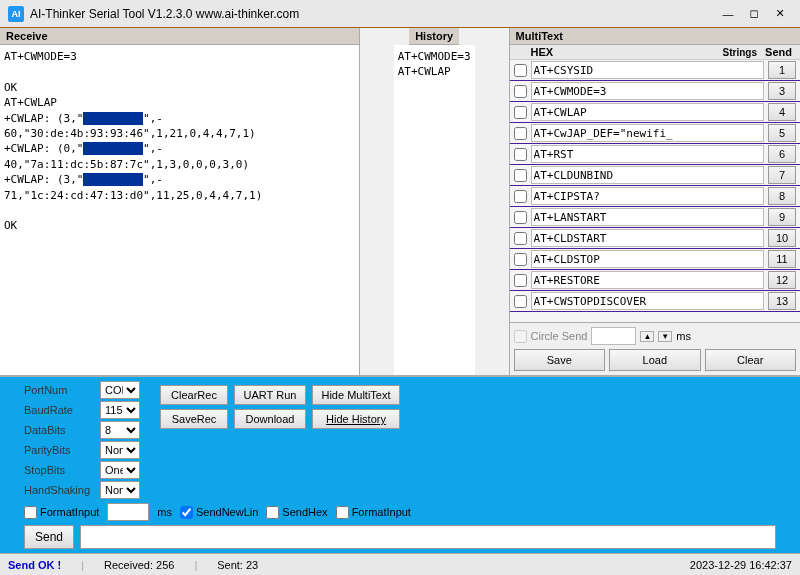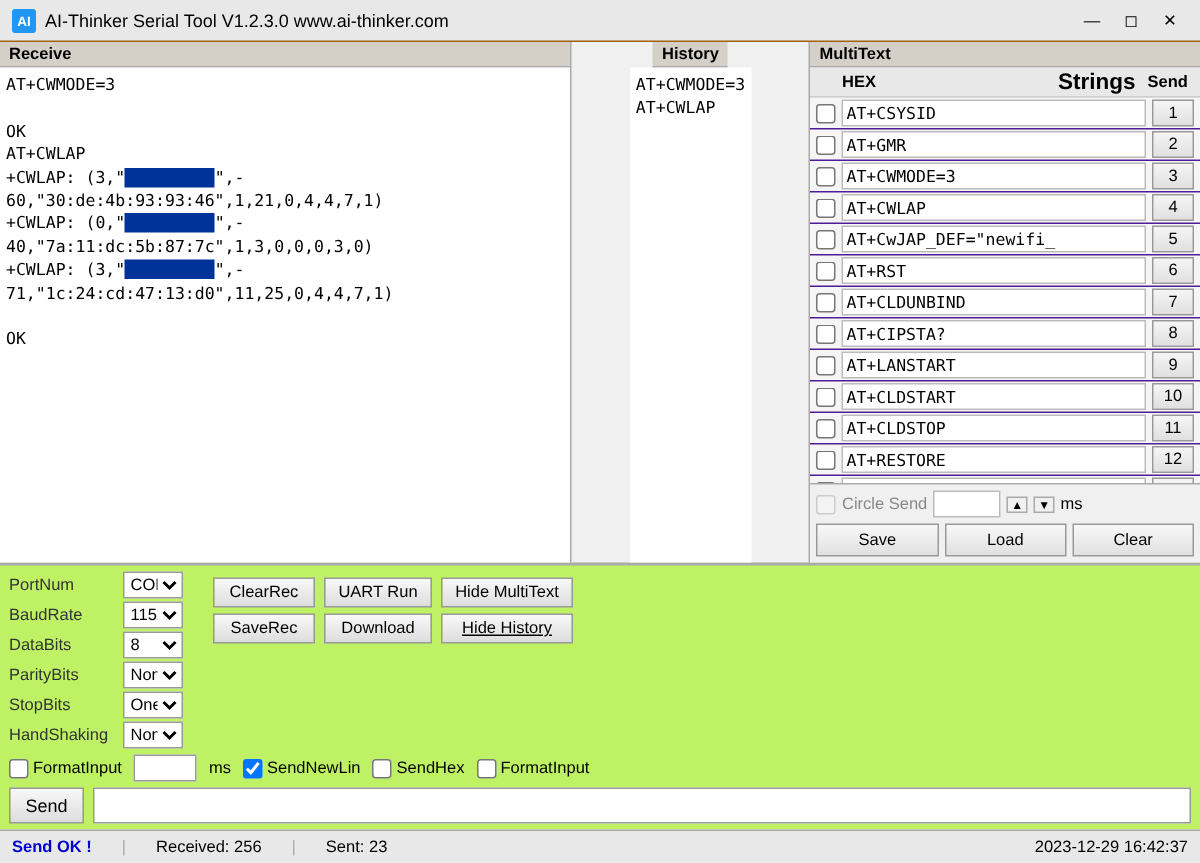--- a/index.html
+++ b/index.html
@@ -123,21 +123,21 @@
       border-bottom: 1px solid #aaa;
       padding: 2px 6px;
       font-weight: bold;
       font-size: 11px;
       display: flex;
       align-items: center;
       gap: 8px;
     }
     .multitext-header span:first-child { flex: 1; }
     .mt-col-hex { width: 140px; text-align: left; font-weight: bold; font-size: 11px; }
-    .mt-col-strings { flex: 1; font-weight: bold; font-size: 15px; }
+    .mt-col-strings { flex: 1; font-weight: bold; font-size: 10px; margin-left: 48px; }
     .mt-col-send { width: 35px; text-align: center; font-weight: bold; font-size: 11px; }
 
     .multitext-rows {
       flex: 1;
       overflow-y: auto;
       background: #f5f5f5;
     }
     .mt-row {
       display: flex;
       align-items: center;
@@ -195,23 +195,23 @@
       flex: 1;
       height: 22px;
       border: 1px solid #999;
       background: linear-gradient(to bottom, #f8f8f8, #e0e0e0);
       cursor: pointer;
       font-size: 11px;
     }
 
     
     .bottom-controls {
-      background: #bef264;
+      background: #0ea5e9;
       border-top: 1px solid #aaa;
-      padding: 4px 6px;
+      padding: 4px 24px;
     }
 
     .controls-row1 {
       display: flex;
       align-items: flex-start;
       gap: 6px;
       margin-bottom: 4px;
     }
 
     .left-params {
@@ -399,25 +399,20 @@
         <div class="mt-col-send">Send</div>
       </div>
       <div class="multitext-rows" id="mt-rows">
           <div class="mt-row">
             <input type="checkbox" style="">
             <input type="text" class="mt-input" value="AT+CSYSID" style="">
             <button class="mt-send-btn">1</button>
           </div>
           <div class="mt-row">
             <input type="checkbox" style="">
-            <input type="text" class="mt-input" value="AT+GMR" style="">
-            <button class="mt-send-btn">2</button>
-          </div>
-          <div class="mt-row">
-            <input type="checkbox" style="">
             <input type="text" class="mt-input" value="AT+CWMODE=3" style="">
             <button class="mt-send-btn">3</button>
           </div>
           <div class="mt-row">
             <input type="checkbox" style="">
             <input type="text" class="mt-input" value="AT+CWLAP" style="">
             <button class="mt-send-btn">4</button>
           </div>
           <div class="mt-row">
             <input type="checkbox" style="">

